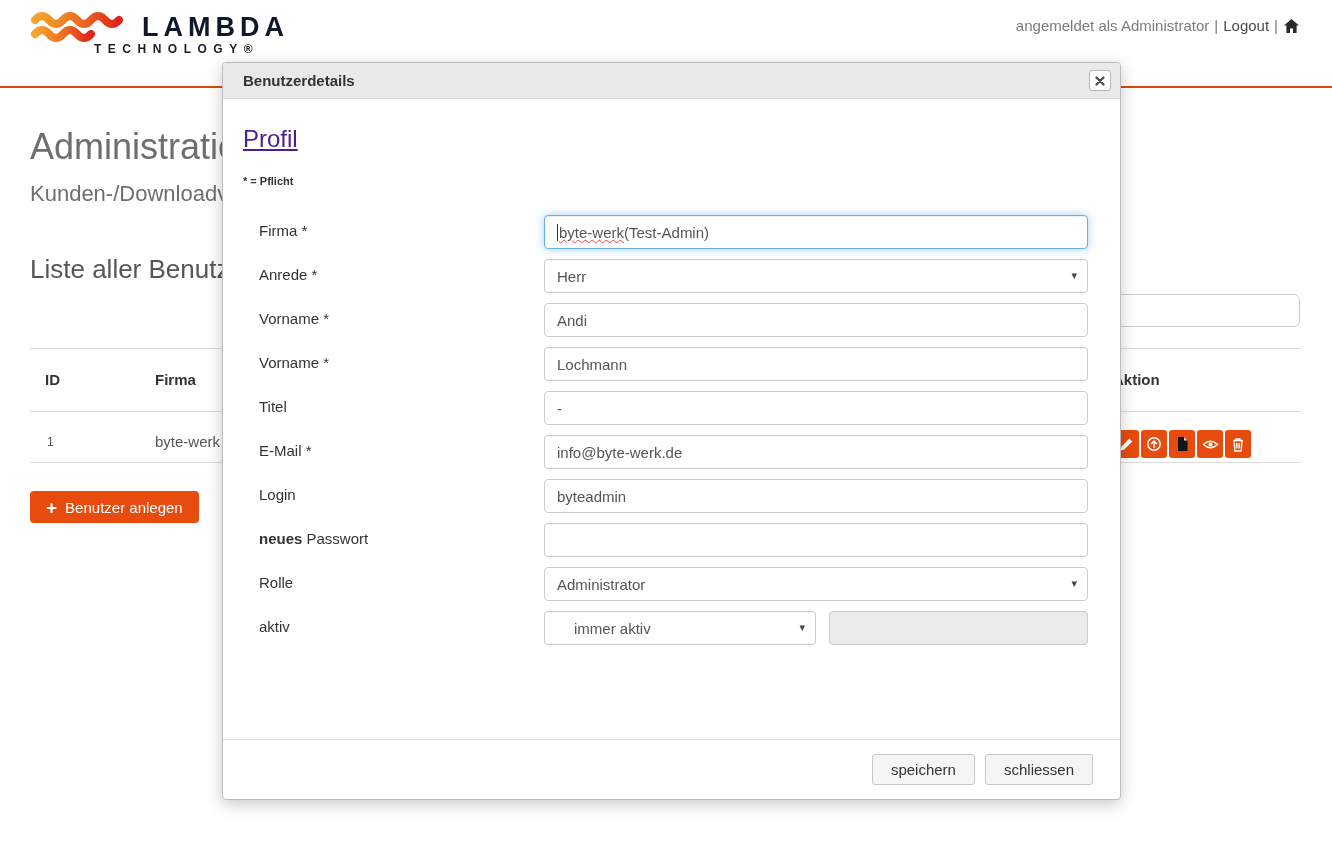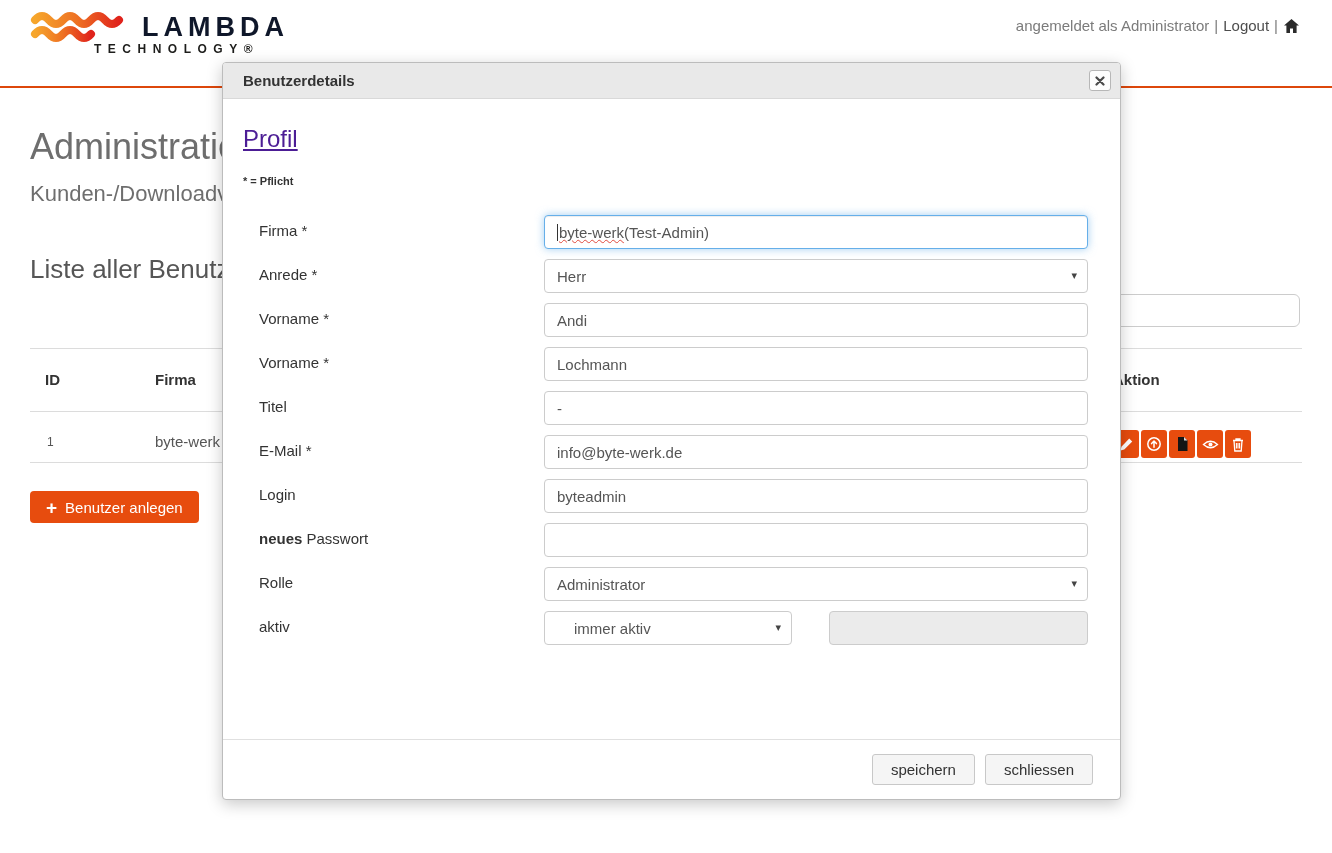--- a/index.html
+++ b/index.html
@@ -40,21 +40,21 @@
   .required-hint{position:absolute;left:20px;top:112px;font-size:11px;font-weight:700;color:#333;}
   .frow{position:absolute;left:0;right:0;height:34px;}
   .flabel{position:absolute;left:36px;top:7px;font-size:15px;color:#333;}
   .fctrl{position:absolute;left:321px;top:0;width:544px;height:34px;box-sizing:border-box;border:1px solid #ccc;border-radius:4px;background:#fff;font-size:15px;color:#555;font-family:inherit;padding:0 12px;display:flex;align-items:center;outline:none;}
   input.fctrl{display:block;line-height:32px;}
   .fctrl.focused{border-color:#66afe9;box-shadow:inset 0 1px 1px rgba(0,0,0,.075),0 0 8px rgba(102,175,233,.6);}
   .caret-bar{width:1px;height:17px;background:#333;margin-right:1px;}
   .misspell{text-decoration:underline;text-decoration-style:wavy;text-decoration-color:#e04a3f;text-decoration-thickness:1px;}
   .select .chev{position:absolute;right:10px;top:10px;font-size:11px;color:#444;line-height:1;}
   .select{position:relative;cursor:pointer;}
-  .select-short{width:248px;padding-left:29px;}
+  .select-short{width:272px;padding-left:29px;}
   .disabled-input{position:absolute;left:606px;top:0;width:259px;height:34px;box-sizing:border-box;border:1px solid #ccc;border-radius:4px;background:#ebebeb;}
   .modal-footer-line{position:absolute;left:0;right:0;top:676px;height:1px;background:#e0e0e0;}
   .modal-footer{position:absolute;right:27px;top:691px;display:flex;gap:10px;}
   .fbtn{height:31px;background:#f5f5f5;border:1px solid #c8c8c8;border-radius:3px;font-size:15px;color:#333;font-family:inherit;padding:0 18px;cursor:pointer;}
 </style>
 </head>
 <body>
 
 <div class="header">
   <div class="logo">

